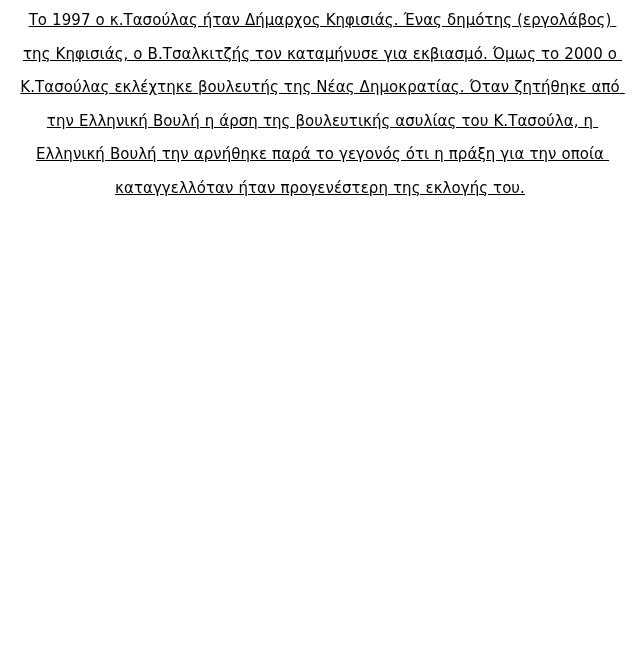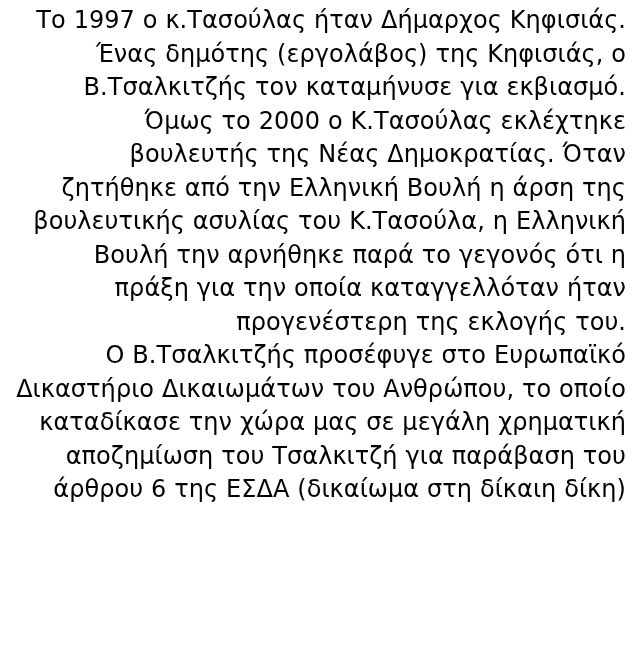--- a/index.html
+++ b/index.html
@@ -15,33 +15,33 @@
   }
   .page {
     width: 640px;
     height: 671px;
     background: #ffffff;
     box-sizing: border-box;
     padding: 4px 14px 0 14px;
   }
   .text-block {
     color: #000000;
-    font-size: 24px;
+    font-size: 15px;
     line-height: 33.5px;
     letter-spacing: 0.05px;
     word-spacing: 0.2px;
-    text-align: right;
+    text-align: center;
+    text-decoration: underline;
   }
   .para {
     margin: 0;
     padding: 0;
     white-space: pre-wrap;
   }
 </style>
 </head>
 <body>
 
 <div class="page">
   <div class="text-block">
     <p class="para">Το 1997 ο κ.Τασούλας ήταν Δήμαρχος Κηφισιάς. Ένας δημότης (εργολάβος) της Κηφισιάς, ο Β.Τσαλκιτζής τον καταμήνυσε για εκβιασμό. Όμως το 2000 ο Κ.Τασούλας εκλέχτηκε βουλευτής της Νέας Δημοκρατίας. Όταν ζητήθηκε από την Ελληνική Βουλή η άρση της βουλευτικής ασυλίας του Κ.Τασούλα, η Ελληνική Βουλή την αρνήθηκε παρά το γεγονός ότι η πράξη για την οποία καταγγελλόταν ήταν προγενέστερη της εκλογής του.</p>
-    <p class="para">Ο Β.Τσαλκιτζής προσέφυγε στο Ευρωπαϊκό Δικαστήριο Δικαιωμάτων του Ανθρώπου, το οποίο καταδίκασε την χώρα μας σε μεγάλη χρηματική αποζημίωση του Τσαλκιτζή για παράβαση του άρθρου 6 της ΕΣΔΑ (δικαίωμα στη δίκαιη δίκη)</p>
   </div>
 </div>
 
 </body></html>

